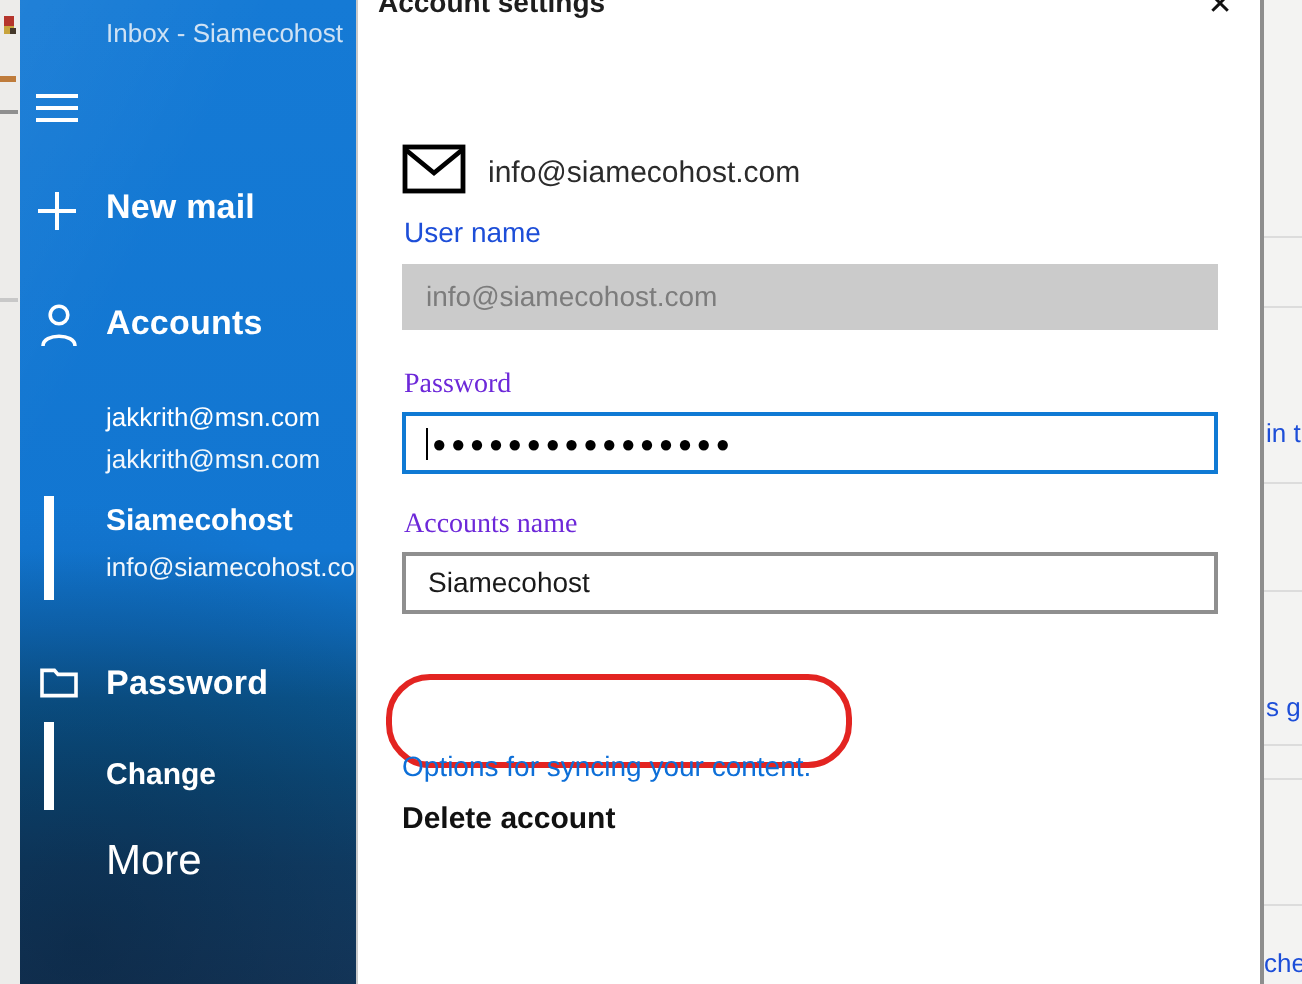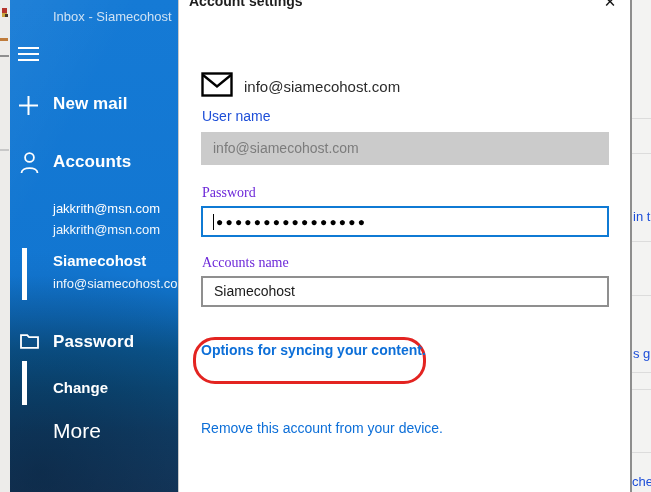--- a/index.html
+++ b/index.html
@@ -144,23 +144,23 @@
     <div class="fld-label lbl-dark" style="top:185px;">Password</div>
     <div class="field f-pass">
       <span class="caret"></span>
       <span class="dots">●●●●●●●●●●●●●●●●</span>
     </div>
 
     <div class="fld-label lbl-dark" style="top:255px;">Accounts name</div>
     <div class="field f-acct">Siamecohost</div>
 
     <div class="red-annot"></div>
-    <a class="sec-link" style="top:342px;font-weight:bold;">Options for syncing your content.</a>
+    <a class="sec-link" style="top:375px;">Options for syncing your content.</a>
 
-    <a class="sec-link" style="top:420px;">Remove this account from your device.</a>
+    <div class="sec-title" style="top:401px;">Delete account</div>
   </div>
 
   <div class="right-strip">
     <div class="rs-div" style="top:118px;"></div>
     <div class="rs-div" style="top:153px;"></div>
     <div class="rs-div" style="top:241px;"></div>
     <div class="rs-div" style="top:295px;"></div>
     <div class="rs-div" style="top:372px;"></div>
     <div class="rs-div" style="top:389px;"></div>
     <div class="rs-div" style="top:452px;"></div>

